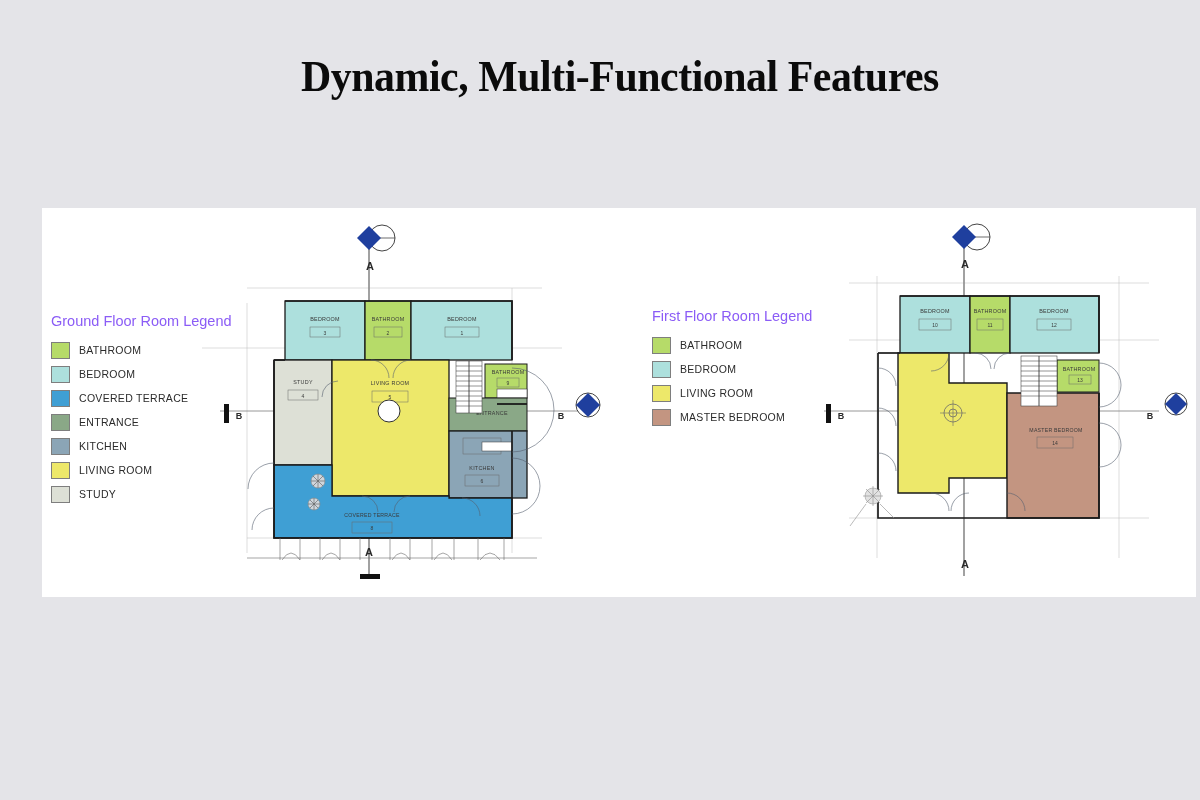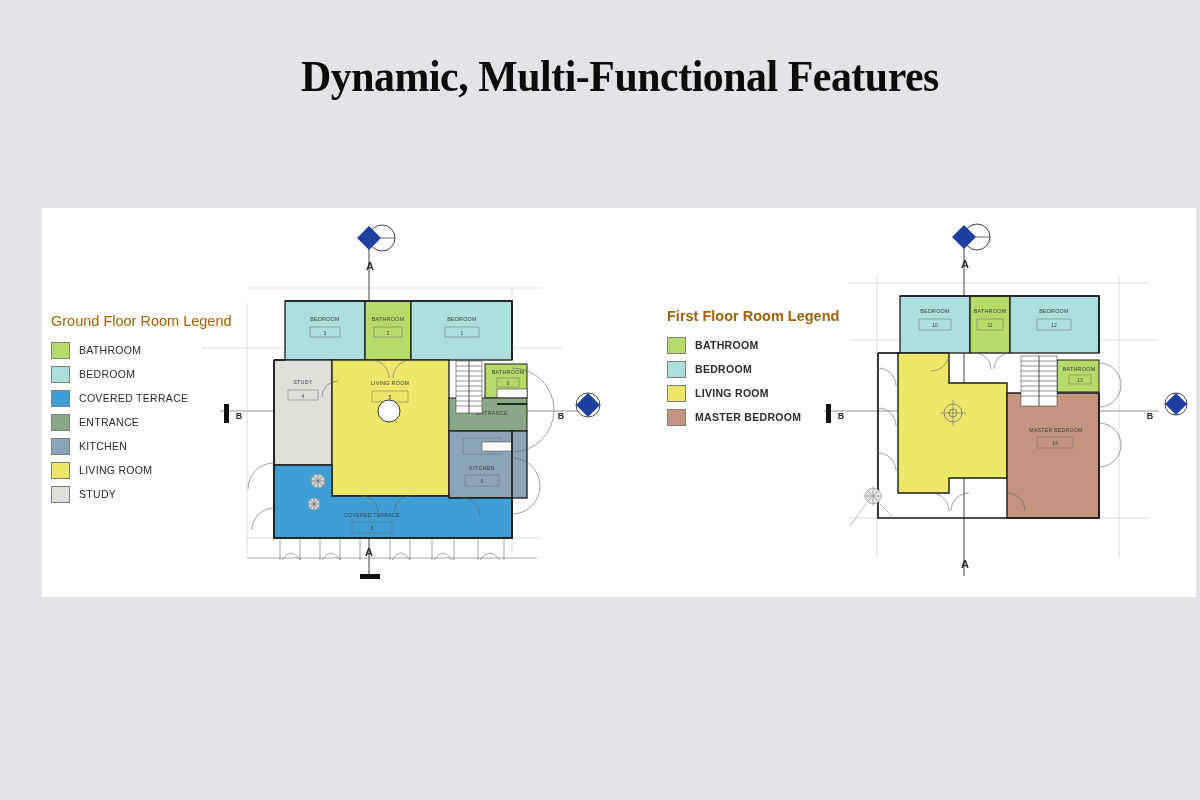--- a/index.html
+++ b/index.html
@@ -34,42 +34,42 @@
     background: #ffffff;
   }
   .floor { position: absolute; top: 0; height: 389px; }
   #ground-floor { left: 0; width: 577px; }
   #first-floor  { left: 577px; width: 577px; }
 
   
   .legend { position: absolute; }
   .legend-title {
     font-size: 14.5px;
-    color: #a16207;
+    color: #8b5cf6;
     white-space: nowrap;
     margin-bottom: 9px;
   }
   .legend-row {
     display: flex; align-items: center;
     height: 24px;
   }
   .legend-swatch {
     width: 17px; height: 15px;
     border: 1px solid #7e7e7e;
     margin-right: 9px;
     flex: none;
   }
   .legend-label {
     font-size: 10.5px;
     color: #2b2b2b;
     letter-spacing: 0.3px;
     white-space: nowrap;
   }
   #ground-legend { left: 9px; top: 105px; }
-  #first-legend  { left: 48px; top: 100px; font-weight: bold; }
+  #first-legend  { left: 33px; top: 100px; }
 
   
   .plan-svg { position: absolute; left: 0; top: 0; }
 
   .sec-label {
     font-family: "Liberation Sans", sans-serif;
     font-size: 11px;
     font-weight: bold;
     fill: #2a2a2a;
   }

